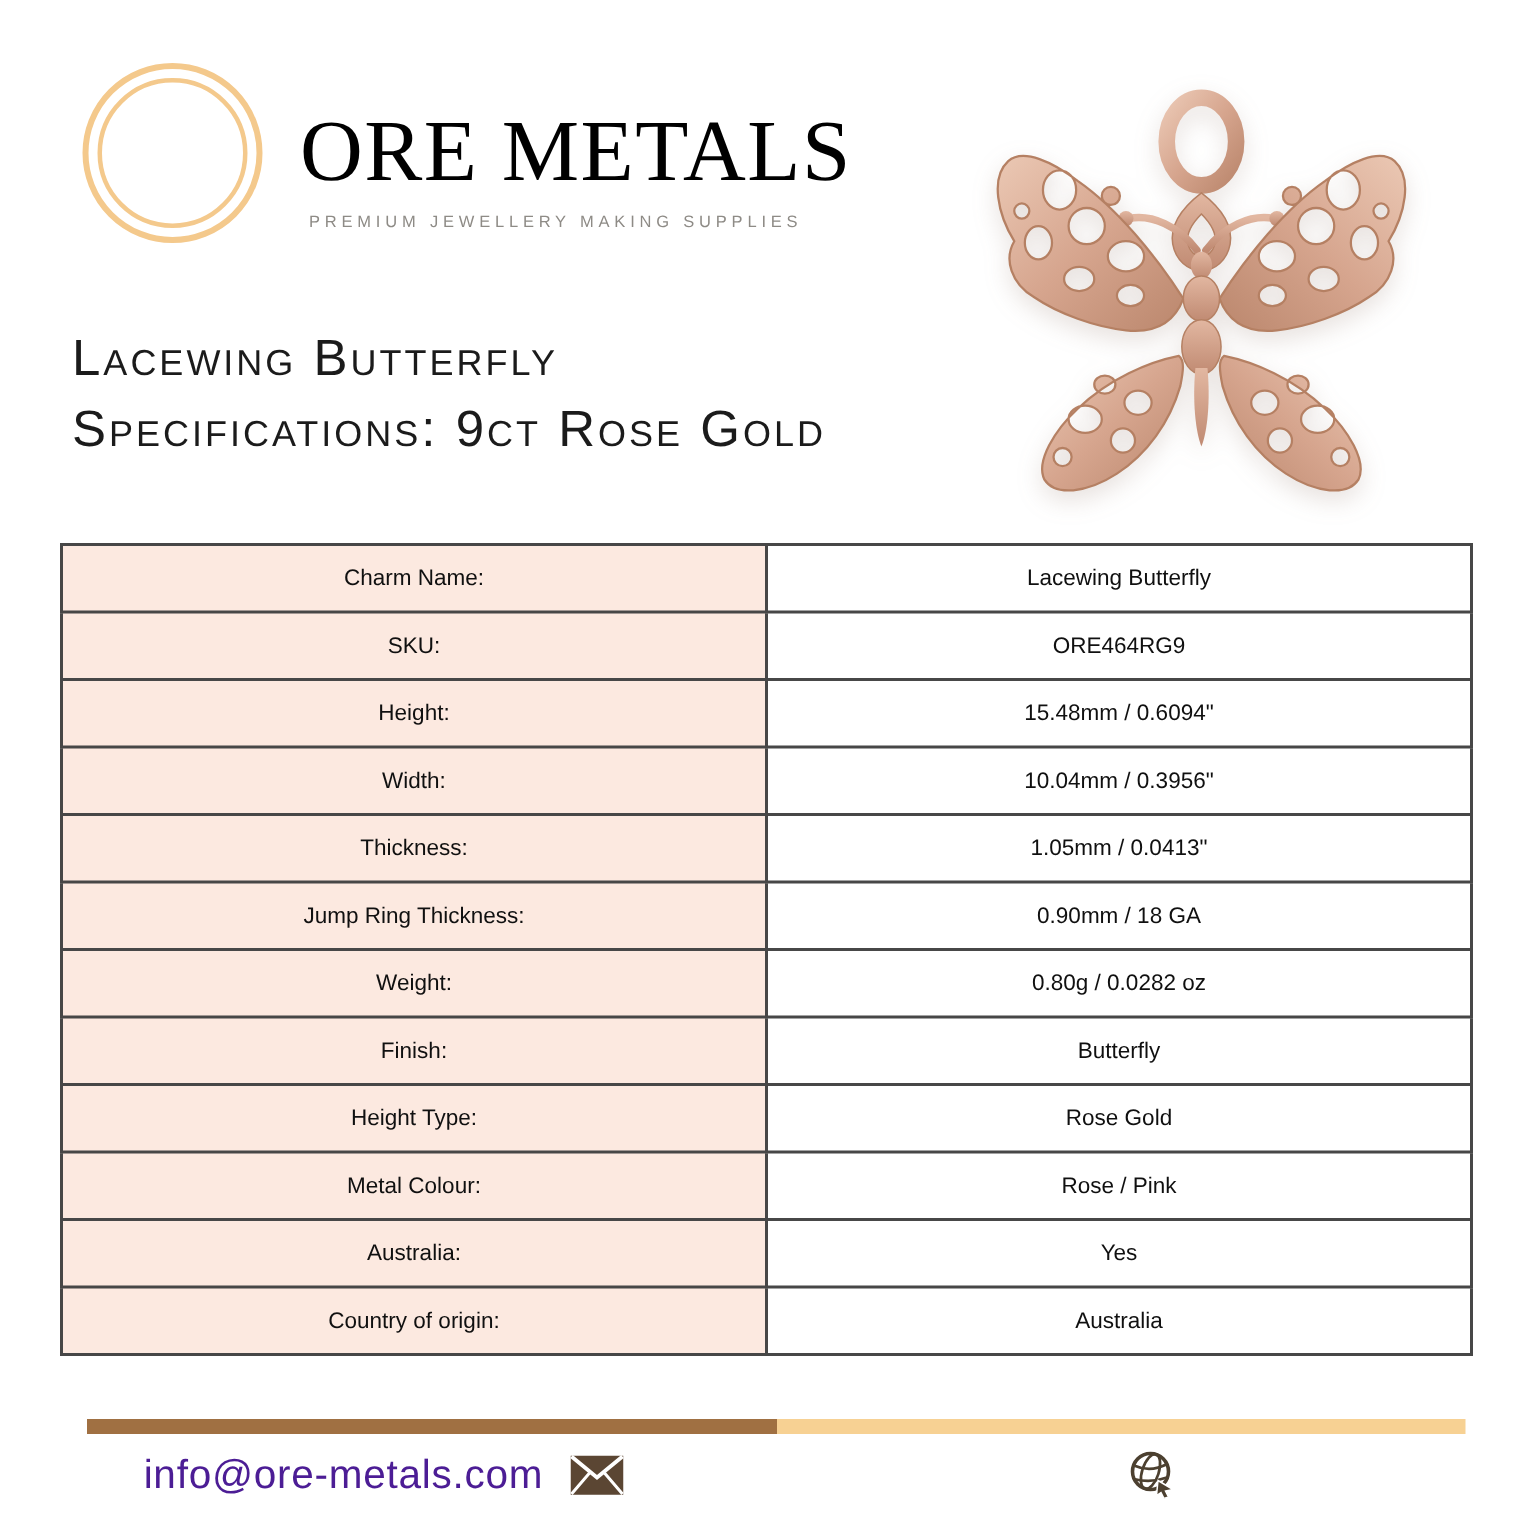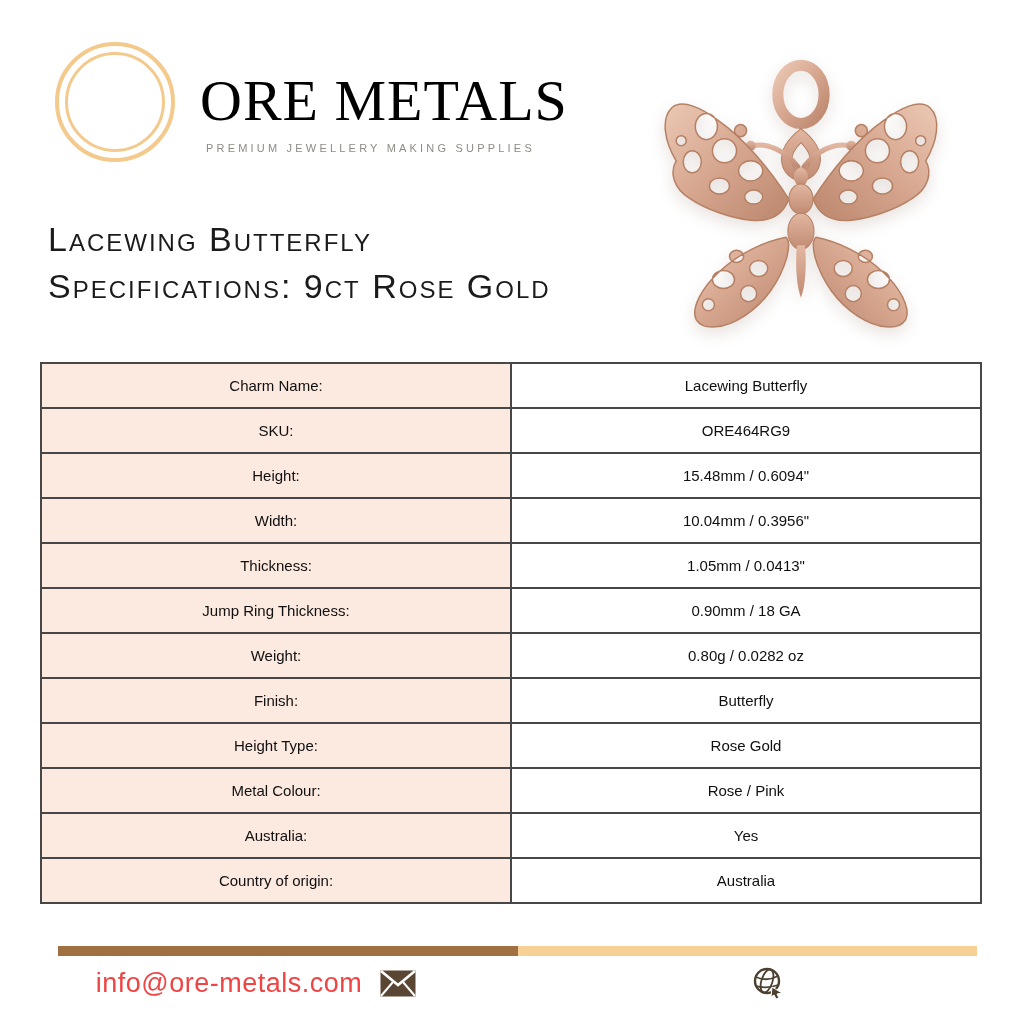--- a/index.html
+++ b/index.html
@@ -79,21 +79,21 @@
   .footer-bar .seg-brown{width:50%;height:100%;background:#A07042;}
   .footer-bar .seg-gold{width:50%;height:100%;background:#F7D193;}
   .footer-row{
     position:absolute;left:0;top:960px;width:1024px;height:46px;
     display:flex;
   }
   .footer-half{
     width:50%;display:flex;align-items:center;justify-content:center;gap:18px;
   }
   .footer-text{
-    font-size:27px;color:#ef4444;letter-spacing:0.5px;
+    font-size:27px;color:#4c1d95;letter-spacing:0.5px;
     text-decoration:none;
   }
   .footer-icon{display:block;}
 </style>
 </head>
 <body>
 
 <div class="page">
 
   <div class="logo-circle-outer">

